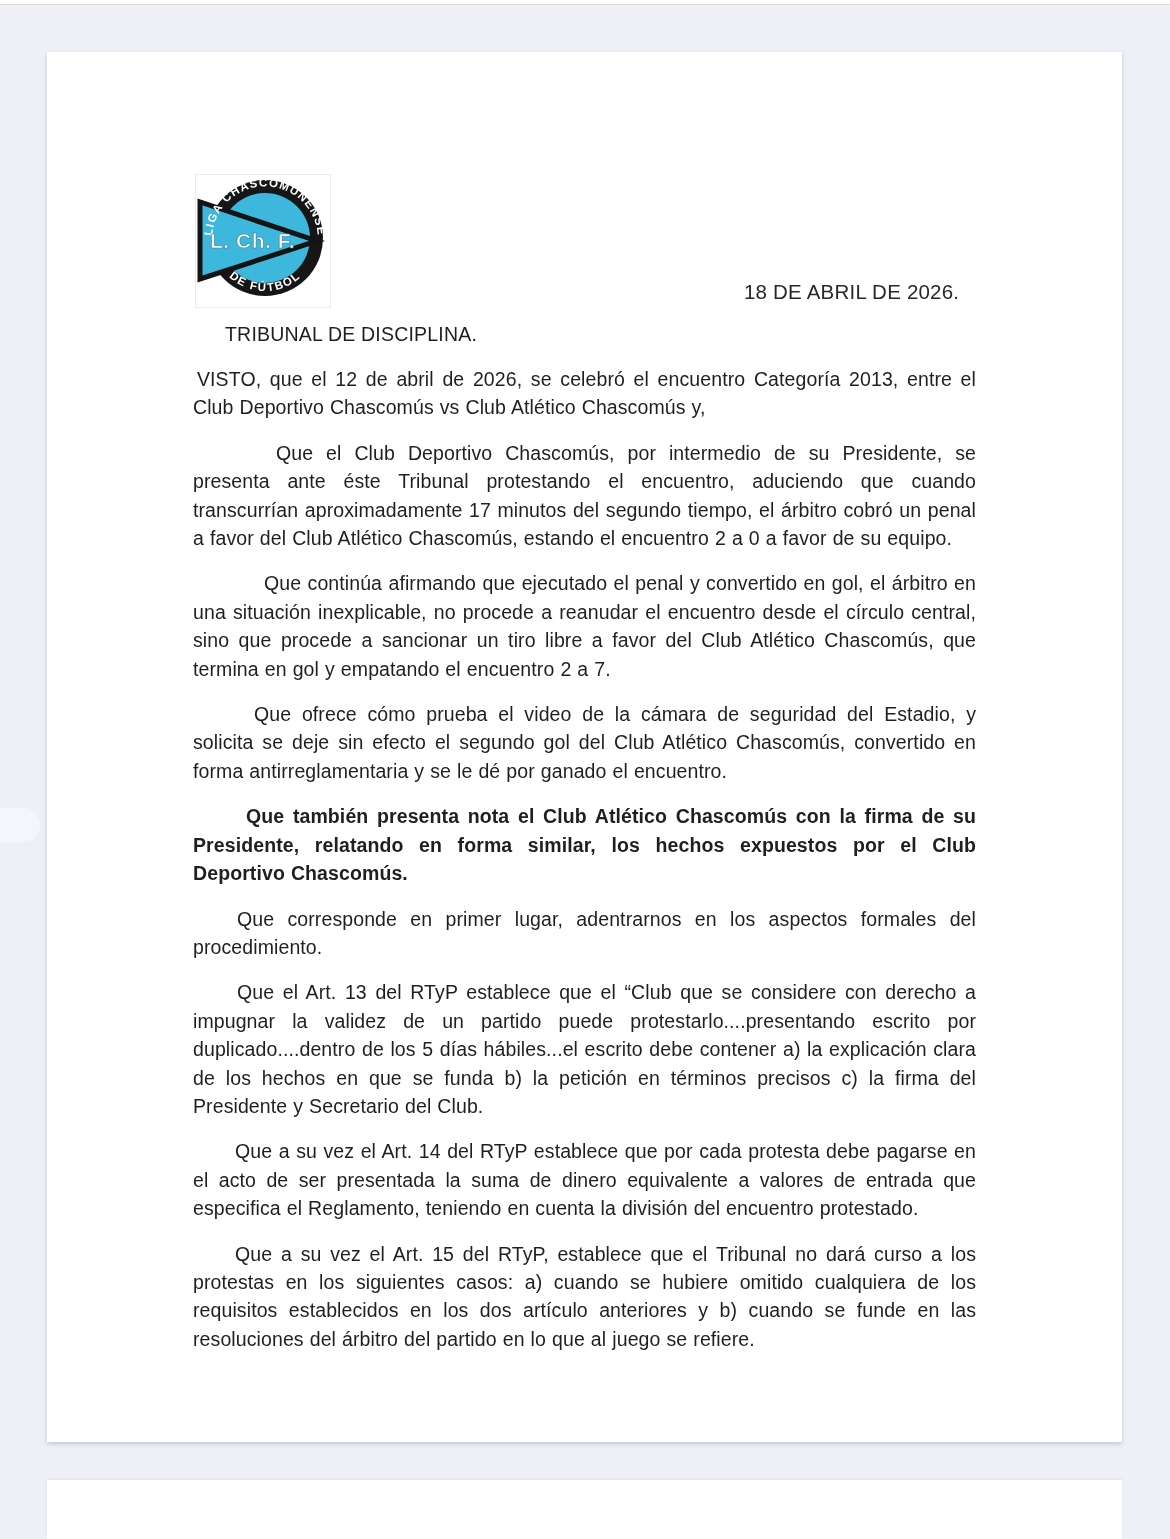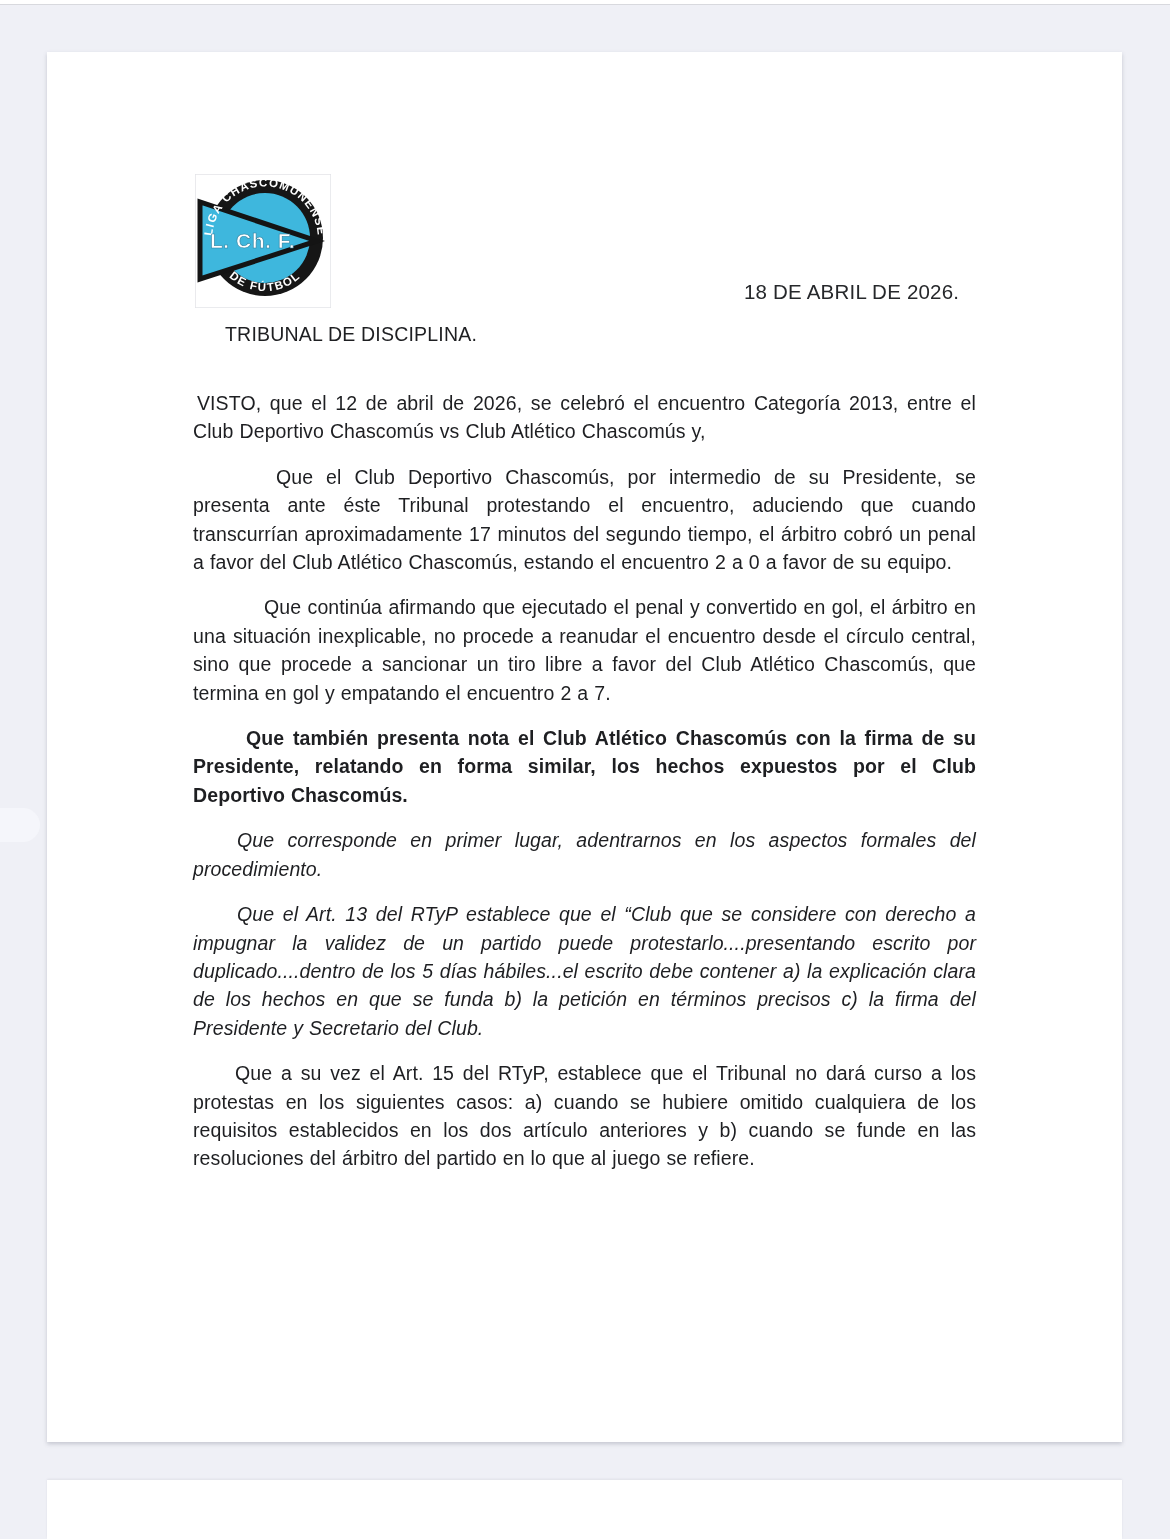--- a/index.html
+++ b/index.html
@@ -40,36 +40,35 @@
     position: absolute; left: 697px; top: 228px; width: 260px;
     font-size: 20.5px; color: #26282b; letter-spacing: 0.2px;
   }
   .doc-heading {
     position: absolute; left: 146px; top: 271px;
     font-size: 19.5px; color: #1e1f22; letter-spacing: 0.2px; margin-left: 32px;
   }
   .doc-body {
     position: absolute; left: 146px; top: 313px; width: 783px;
     color: #1e1f22;
-    margin-top: 24px;
   }
   .doc-body p {
     font-size: 19.5px; line-height: 28.4px;
     text-align: justify;
     margin: 0 0 17px 0;
     letter-spacing: 0.1px;
     word-spacing: 0.5px;
   }
   .doc-body p.p-label { text-align: left; }
   .ind-tiny { text-indent: 4px; }
   .ind-a { text-indent: 83px; }
   .ind-b { text-indent: 71px; }
   .ind-c { text-indent: 61px; }
   .ind-d { text-indent: 53px; font-weight: bold; }
-  .ind-e { text-indent: 44px; font-style: italic; }
+  .ind-e { text-indent: 44px; }
   .ind-f { text-indent: 42px; }
 </style>
 </head>
 <body>
 
 <div class="viewport">
 
   <div class="top-strip"></div>
 
   <div class="page page-1">
@@ -91,23 +90,25 @@
     </div>
 
     <div class="doc-date">18 DE ABRIL DE 2026.</div>
 
     <div class="doc-heading">TRIBUNAL DE DISCIPLINA.</div>
 
     <div class="doc-body">
       <p class="ind-tiny">VISTO, que el 12 de abril de 2026, se celebró el encuentro Categoría 2013, entre el Club Deportivo Chascomús vs Club Atlético Chascomús y,</p>
       <p class="ind-a">Que el Club Deportivo Chascomús, por intermedio de su Presidente, se presenta ante éste Tribunal protestando el encuentro, aduciendo que cuando transcurrían aproximadamente 17 minutos del segundo tiempo, el árbitro cobró un penal a favor del Club Atlético Chascomús, estando el encuentro 2 a 0 a favor de su equipo.</p>
       <p class="ind-b">Que continúa afirmando que ejecutado el penal y convertido en gol, el árbitro en una situación inexplicable, no procede a reanudar el encuentro desde el círculo central, sino que procede a sancionar un tiro libre a favor del Club Atlético Chascomús, que termina en gol y empatando el encuentro 2 a 7.</p>
+      <p class="ind-c">Que ofrece cómo prueba el video de la cámara de seguridad del Estadio, y solicita se deje sin efecto el segundo gol del Club Atlético Chascomús, convertido en forma antirreglamentaria y se le dé por ganado el encuentro.</p>
       <p class="ind-d">Que también presenta nota el Club Atlético Chascomús con la firma de su Presidente, relatando en forma similar, los hechos expuestos por el Club Deportivo Chascomús.</p>
       <p class="ind-e">Que corresponde en primer lugar, adentrarnos en los aspectos formales del procedimiento.</p>
       <p class="ind-e">Que el Art. 13 del RTyP establece que el “Club que se considere con derecho a impugnar la validez de un partido puede protestarlo....presentando escrito por duplicado....dentro de los 5 días hábiles...el escrito debe contener a) la explicación clara de los hechos en que se funda b) la petición en términos precisos c) la firma del Presidente y Secretario del Club.</p>
+      <p class="ind-f">Que a su vez el Art. 14 del RTyP establece que por cada protesta debe pagarse en el acto de ser presentada la suma de dinero equivalente a valores de entrada que especifica el Reglamento, teniendo en cuenta la división del encuentro protestado.</p>
       <p class="ind-f">Que a su vez el Art. 15 del RTyP, establece que el Tribunal no dará curso a los protestas en los siguientes casos: a) cuando se hubiere omitido cualquiera de los requisitos establecidos en los dos artículo anteriores y b) cuando se funde en las resoluciones del árbitro del partido en lo que al juego se refiere.</p>
     </div>
 
   </div>
 
   <div class="page page-2"></div>
 
   <div class="edge-notch"></div>
 
 </div>

